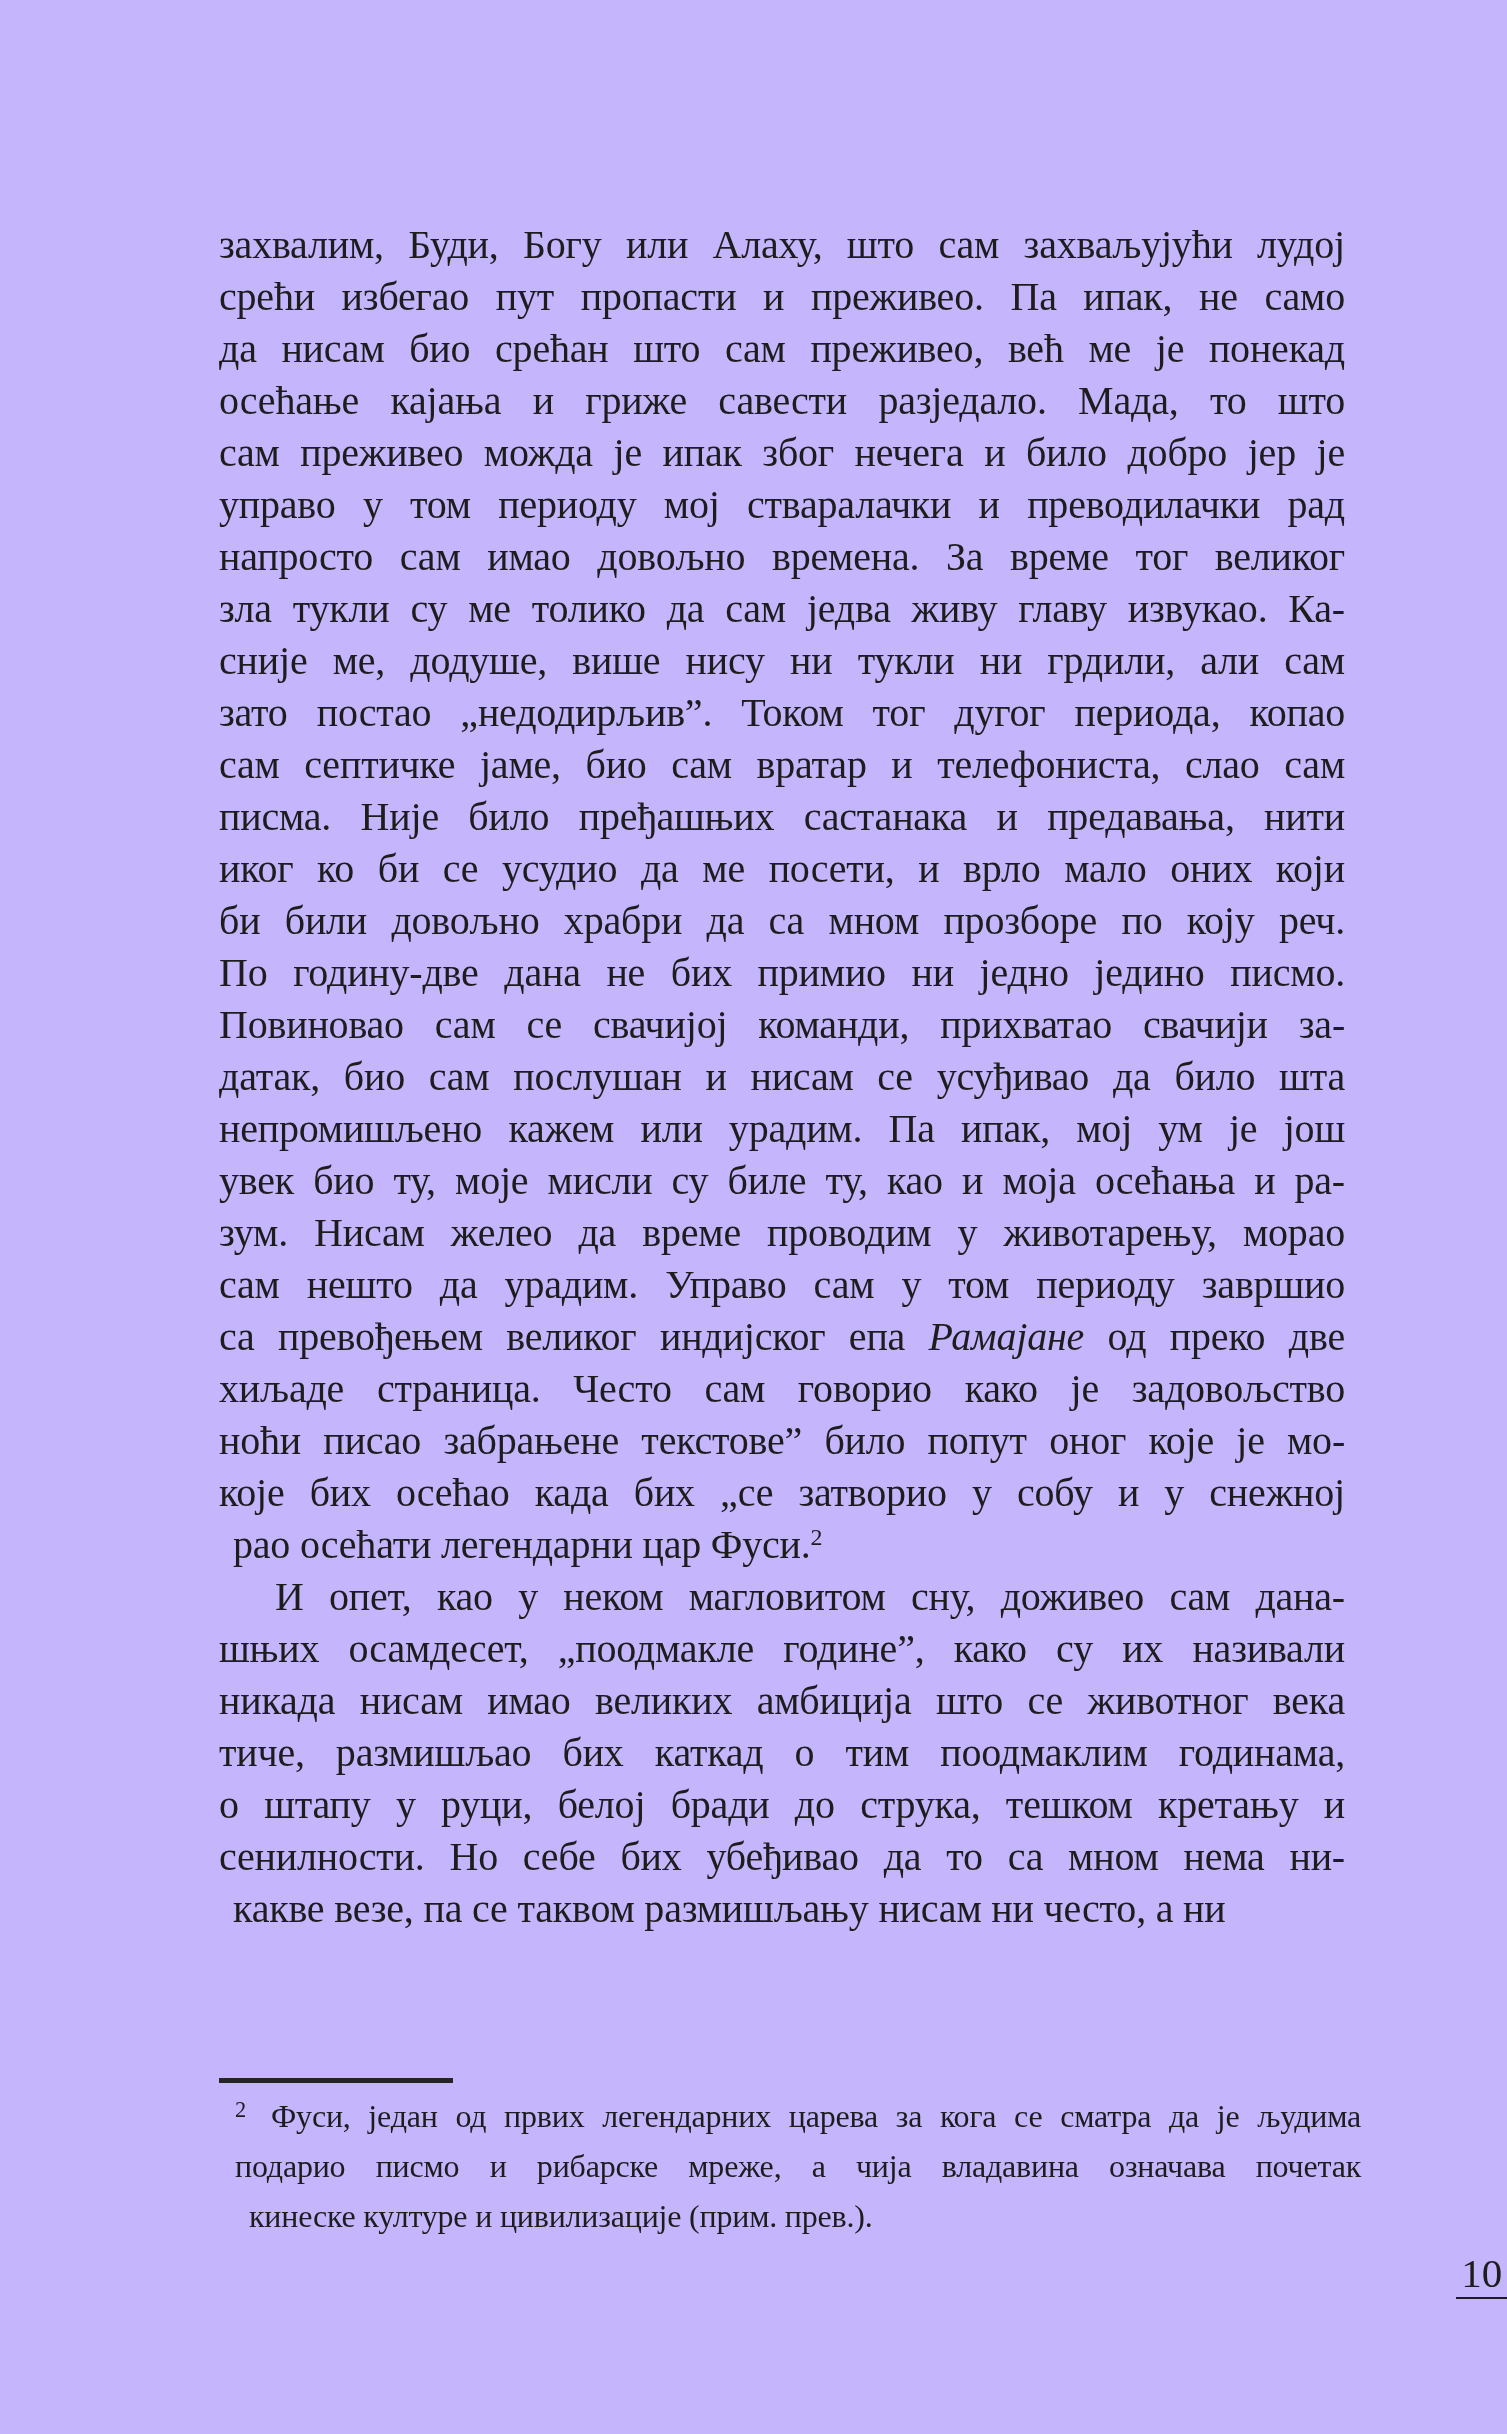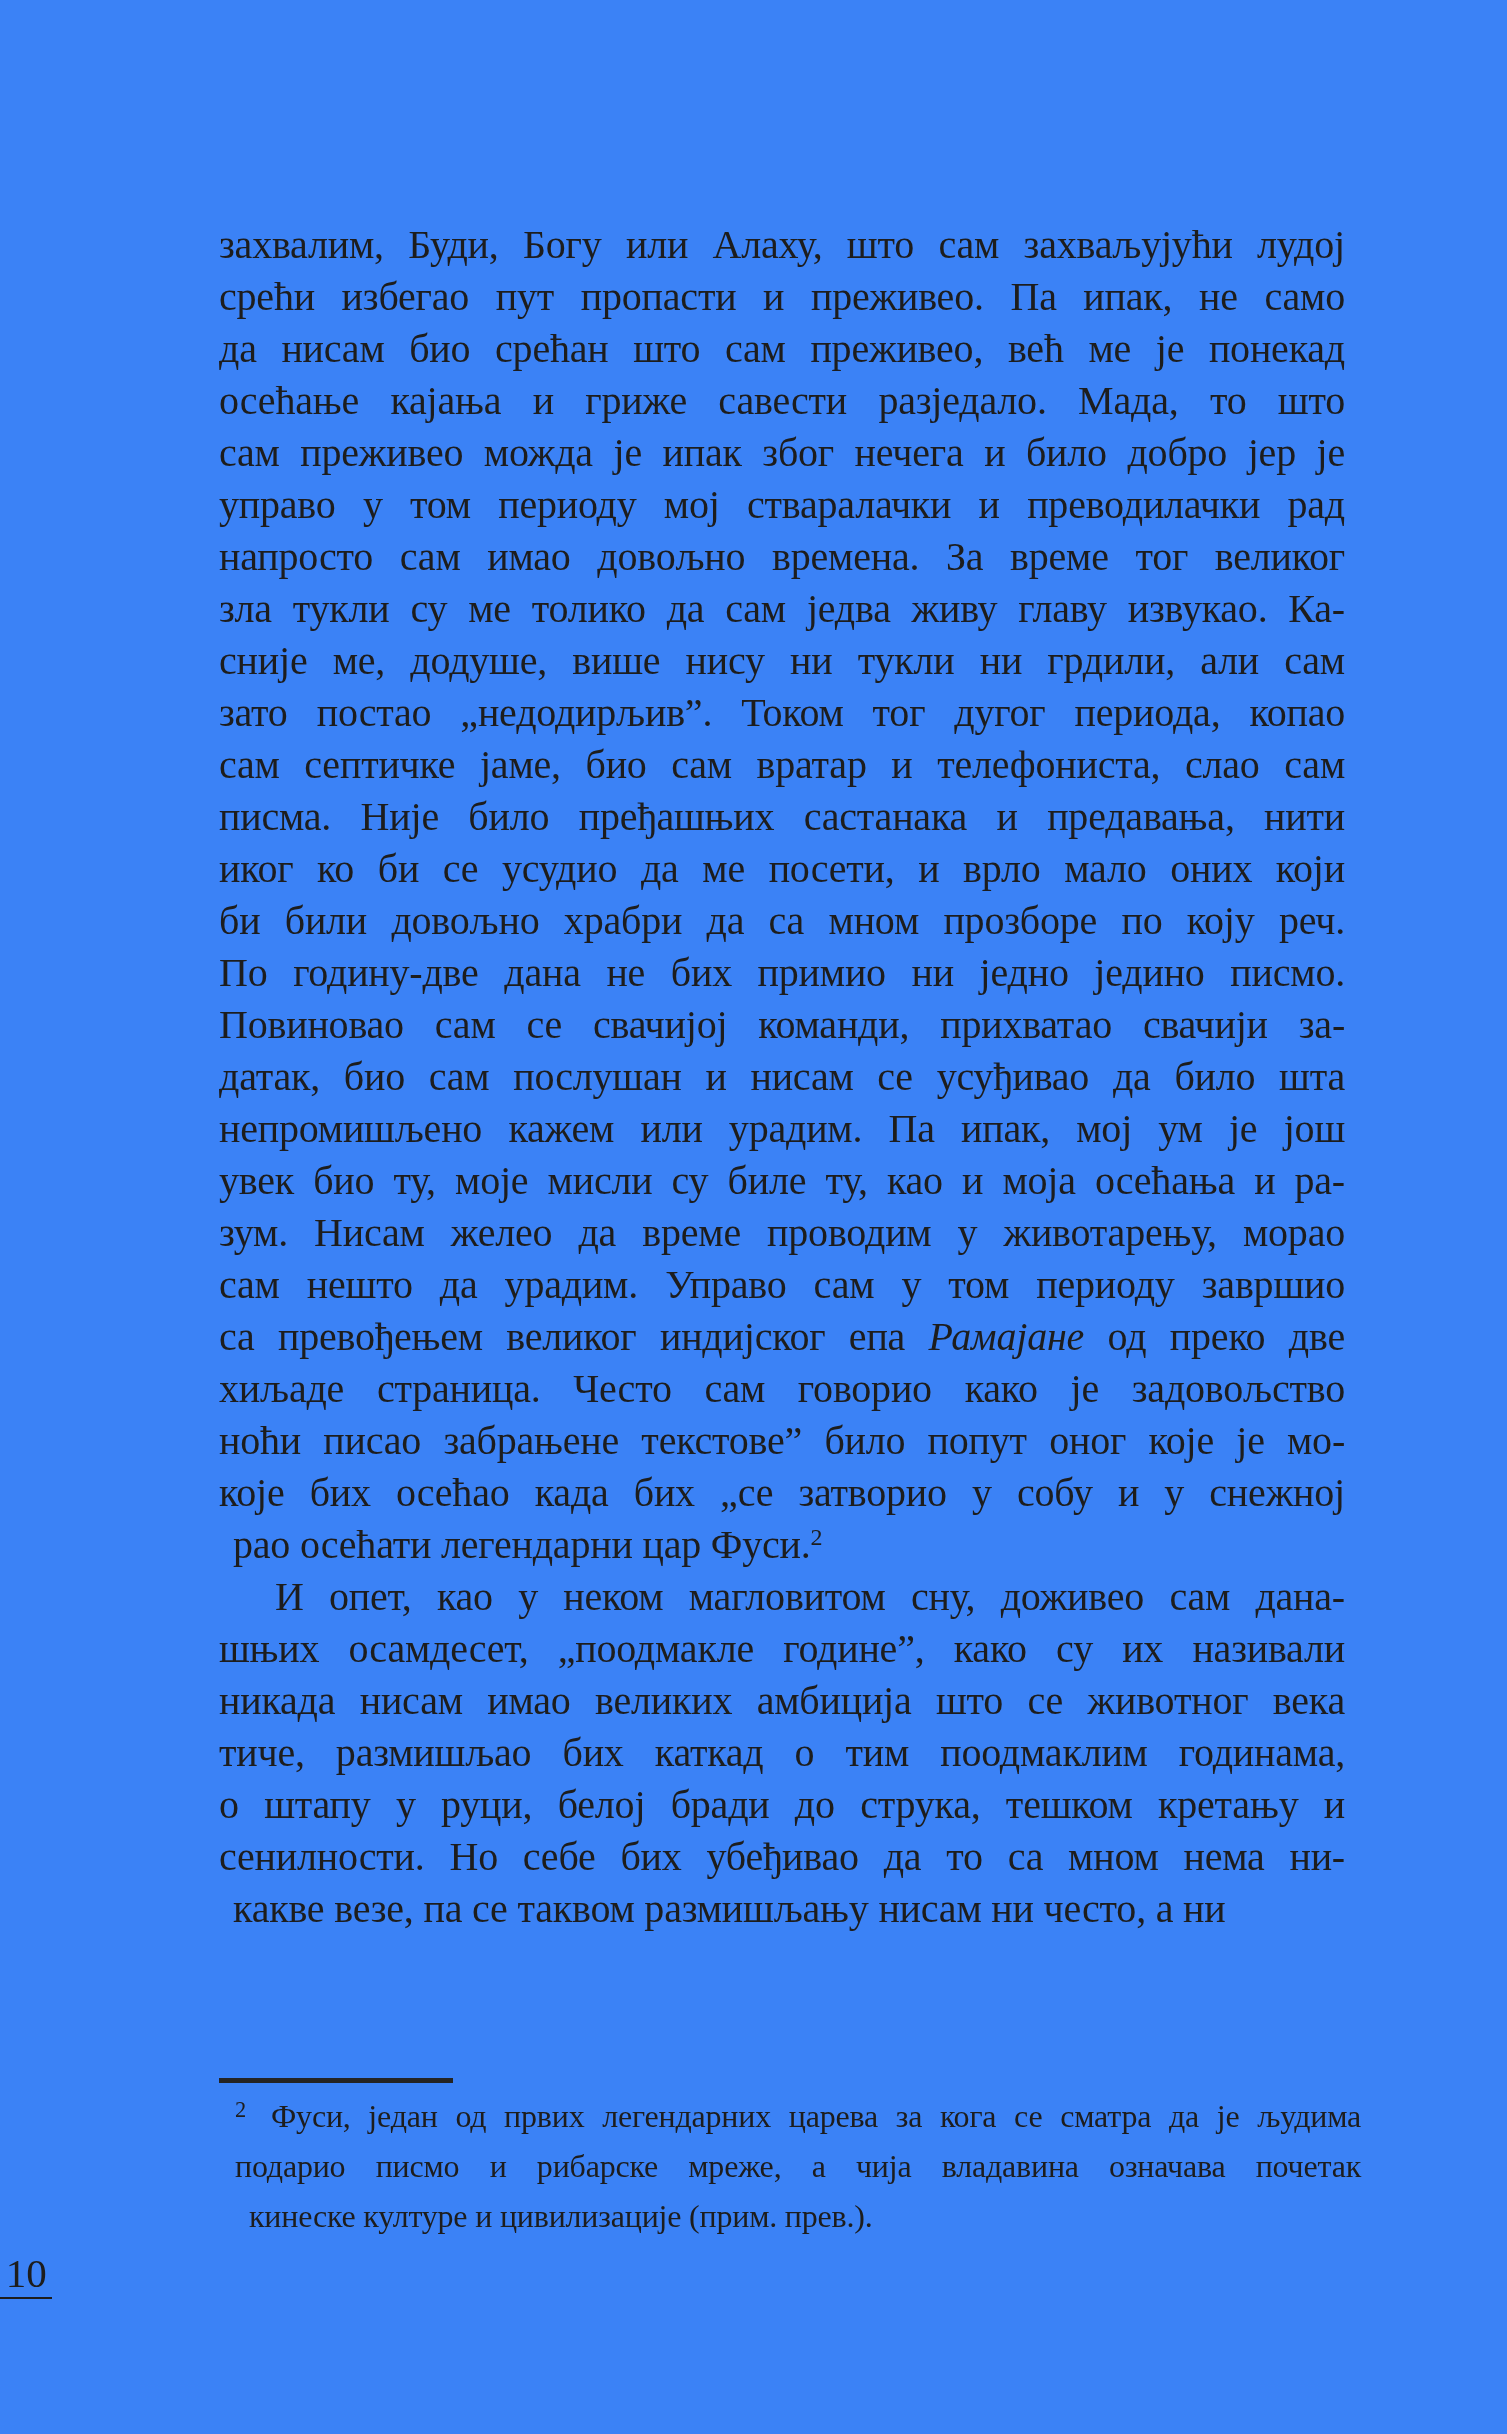--- a/index.html
+++ b/index.html
@@ -6,21 +6,21 @@
   body {
     width: 1508px; height: 2435px;
     background: #ffffff;
     position: relative;
     font-family: "Liberation Serif", "DejaVu Serif", serif;
     color: #1d1d1d;
     -webkit-font-smoothing: antialiased;
   }
   .page {
     position: absolute; inset: 0;
-    background: #3b82f6;
+    background: #c4b5fd;
   }
   .body-text {
     position: absolute;
     left: 219px; top: 219px; width: 1126px;
     font-size: 40px;
     line-height: 52px;
     letter-spacing: -0.2px;
   }
   .line {
     text-align: justify;
@@ -54,21 +54,21 @@
     font-size: 0.70em;
     line-height: 0;
     position: relative;
     top: -0.45em;
     vertical-align: baseline;
   }
   .fn-gap { display: inline-block; width: 25px; }
   .page-number-wrap {
     position: absolute;
     left: 0; top: 2250px; width: 1508px;
-    text-align: left;
+    text-align: right;
   }
   .page-number {
     display: inline-block;
     font-size: 41px;
     line-height: 46px;
     padding: 0 5.7px 1px 5.7px;
     border-bottom: 2.9px solid #1d1d1d;
   }
 </style>
 </head>

